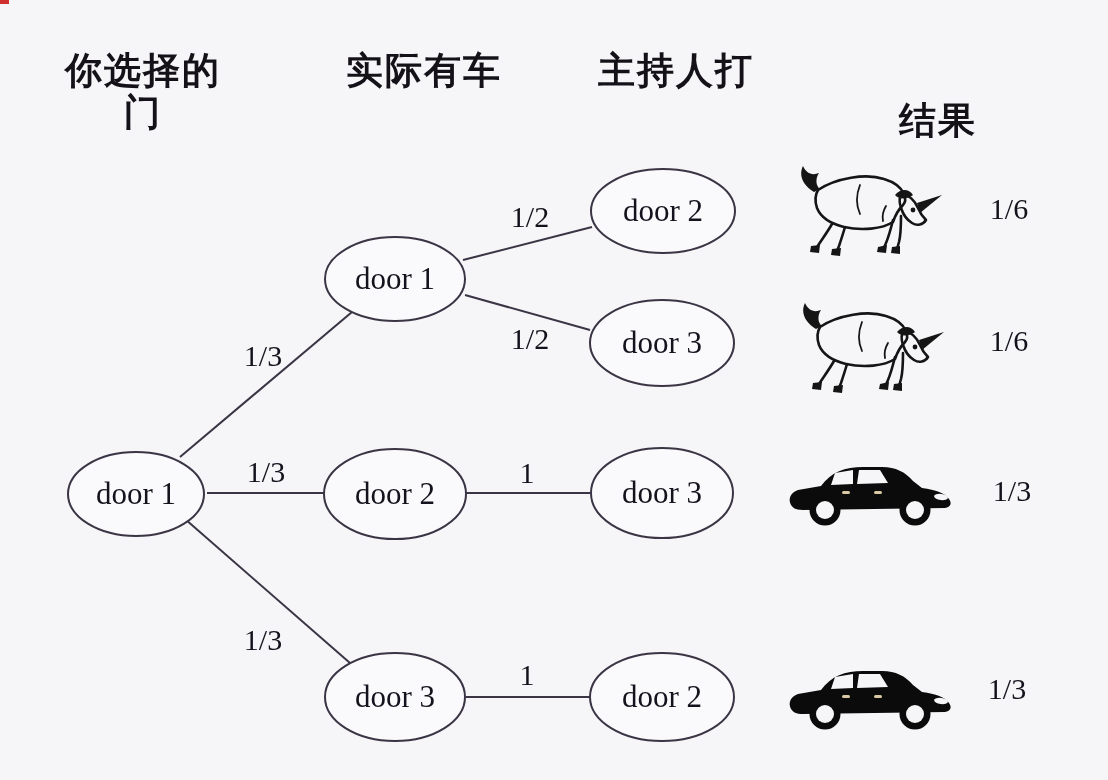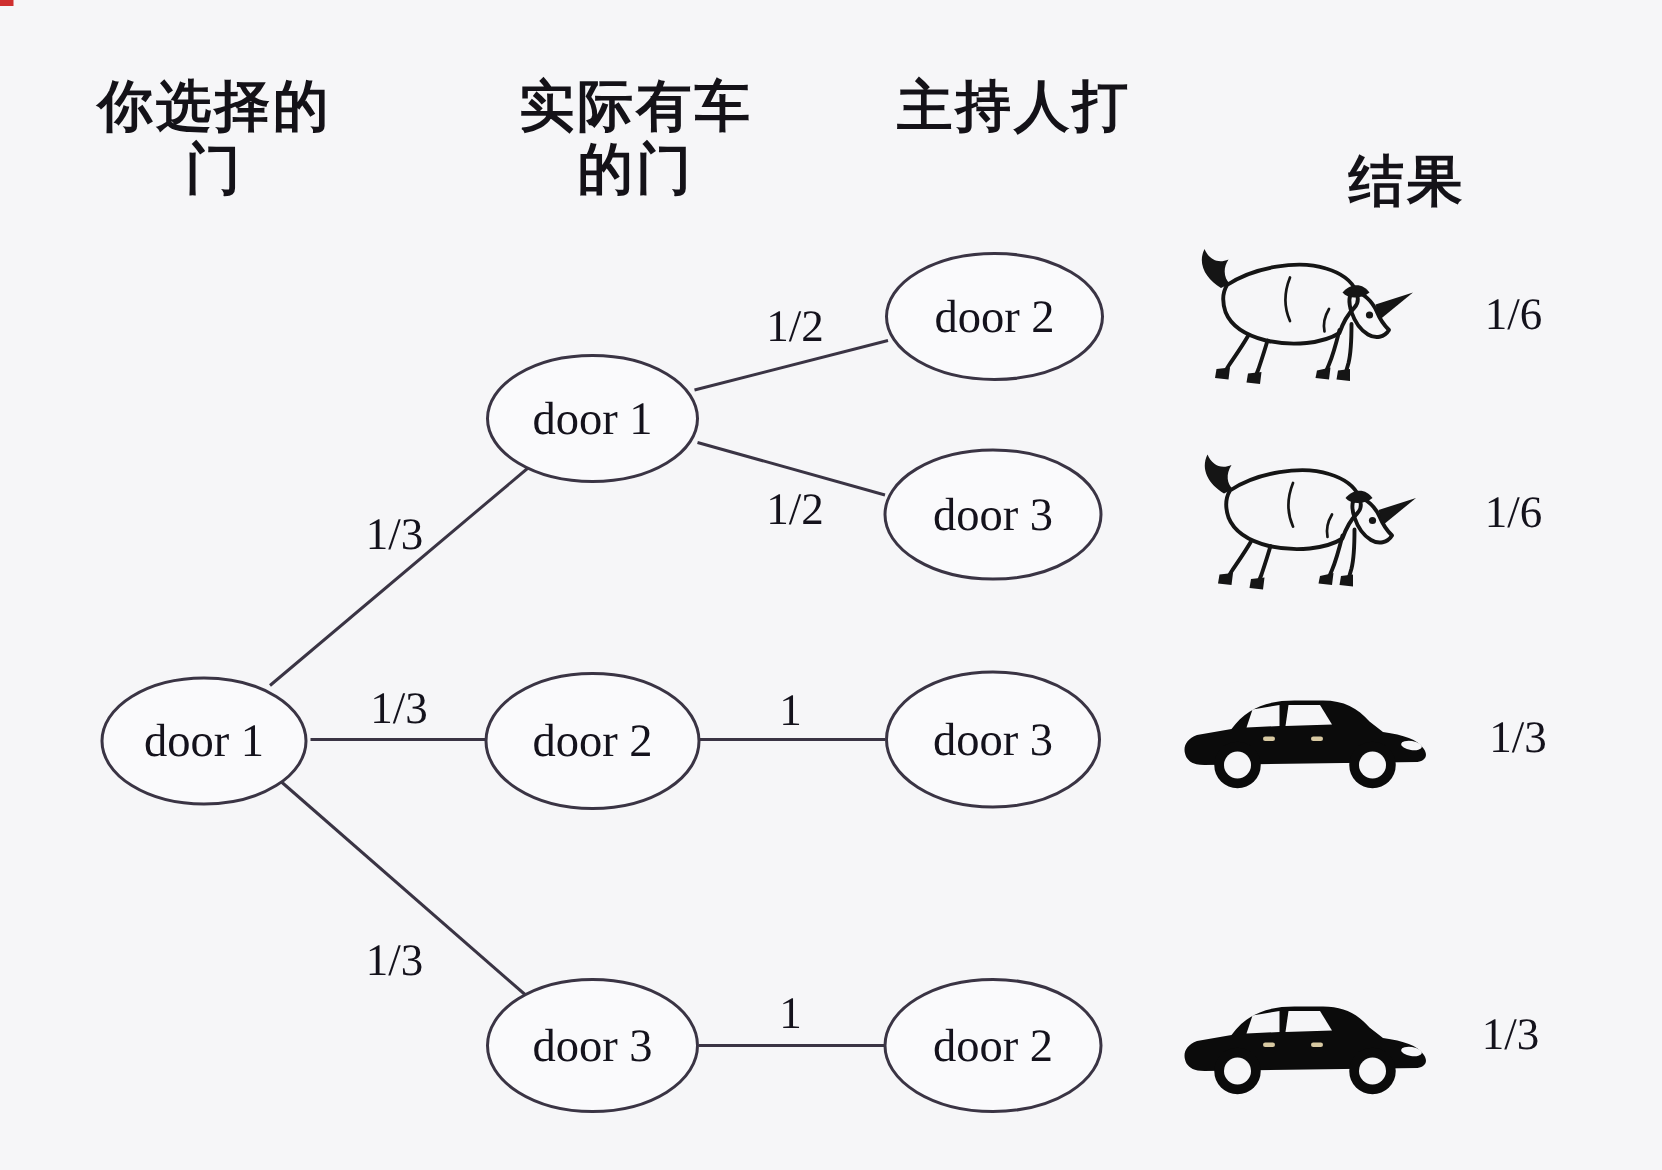--- a/index.html
+++ b/index.html
@@ -52,21 +52,20 @@
 <div class="stage">
 
   <div class="corner-mark"></div>
 
   <div class="hdr" style="left:143px;top:50px;">
     <div>你选择的</div>
     <div>门</div>
   </div>
   <div class="hdr" style="left:424px;top:50px;">
     <div>实际有车</div>
-    <div>的门</div>
   </div>
   <div class="hdr" style="left:676px;top:50px;">
     <div>主持人打</div>
   </div>
   <div class="hdr" style="left:938px;top:100px;">
     <div>结果</div>
   </div>
 
   <svg width="1108" height="780" viewBox="0 0 1108 780">
     <defs>

